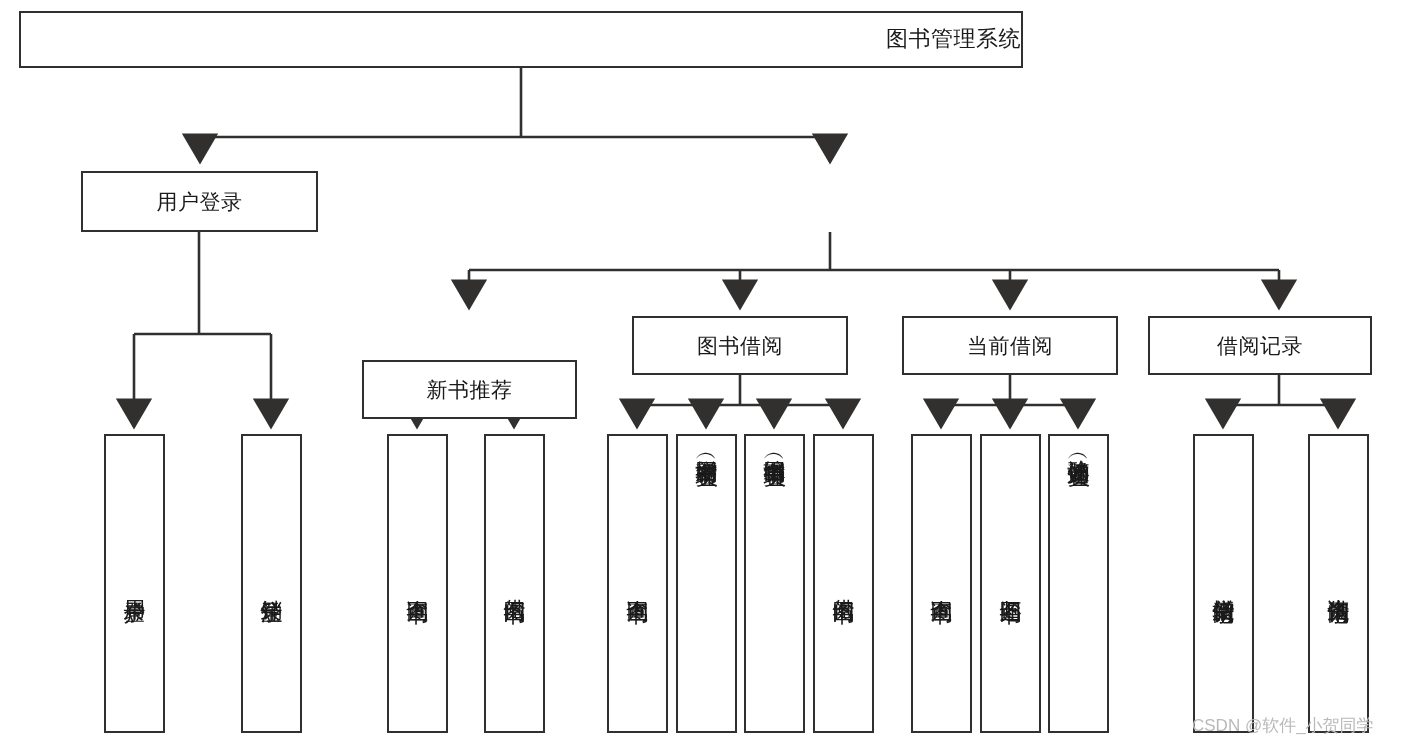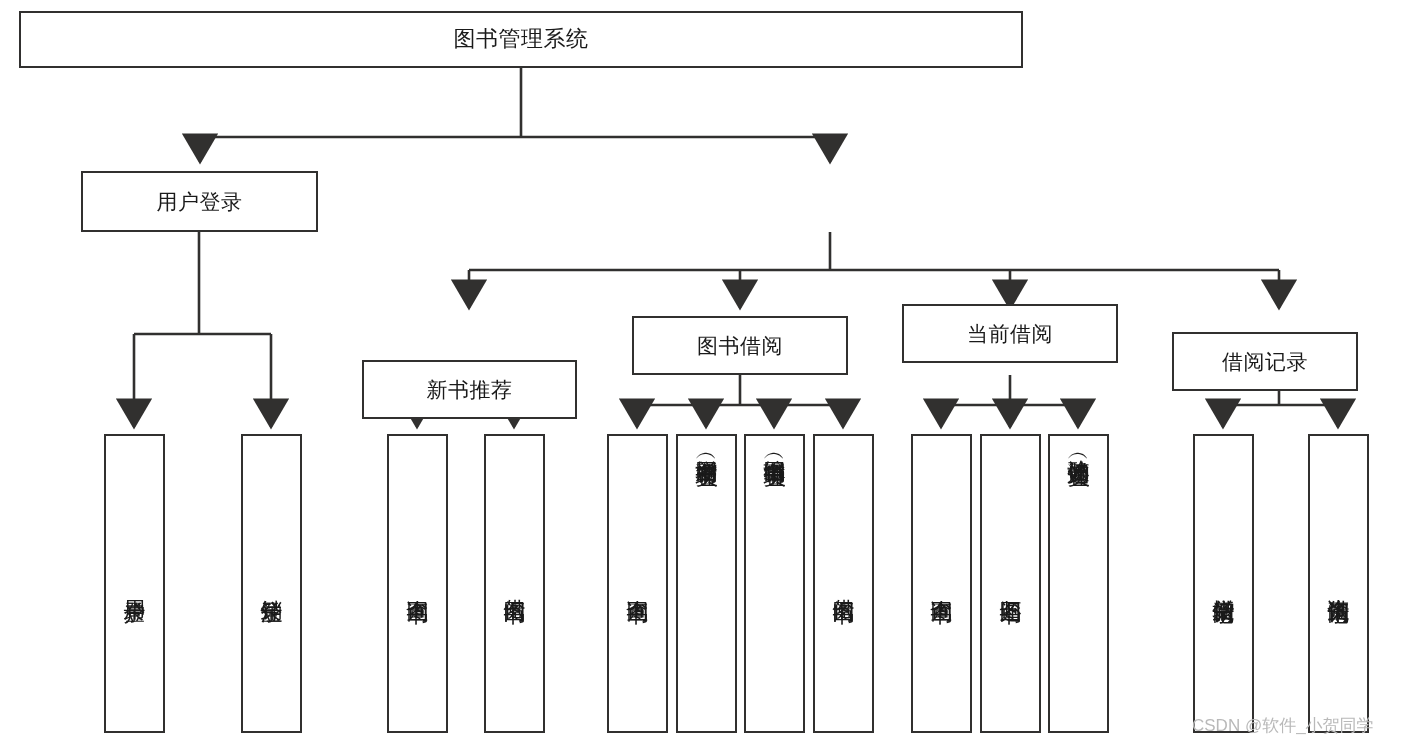--- a/index.html
+++ b/index.html
@@ -122,38 +122,38 @@
       <path d="M 1010 405 L 1010 427" marker-end="url(#arrow)"></path>
       <path d="M 1078 405 L 1078 427" marker-end="url(#arrow)"></path>
 
       <path d="M 1279 375 L 1279 405"></path>
       <path d="M 1223 405 L 1338 405"></path>
       <path d="M 1223 405 L 1223 427" marker-end="url(#arrow)"></path>
       <path d="M 1338 405 L 1338 427" marker-end="url(#arrow)"></path>
     </g>
   </svg>
 
-  <div class="node root horizontal" style="left:19px; top:11px; width:1004px; height:57px;">
+  <div class="node root horizontal" style="left:19px; top:11px; width:1004px; height:57px;justify-content:flex-end;">
     <span class="label">图书管理系统</span>
   </div>
 
   <div class="node horizontal" style="left:81px; top:171px; width:237px; height:61px;">
     <span class="label">用户登录</span>
   </div>
 
   <div class="node horizontal" style="left:362px; top:316px; width:215px; height:59px;margin-top:44px;">
     <span class="label">新书推荐</span>
   </div>
   <div class="node horizontal" style="left:632px; top:316px; width:216px; height:59px;">
     <span class="label">图书借阅</span>
   </div>
-  <div class="node horizontal" style="left:902px; top:304px; width:216px; height:59px;">
+  <div class="node horizontal" style="left:902px; top:316px; width:216px; height:59px;">
     <span class="label">当前借阅</span>
   </div>
-  <div class="node horizontal" style="left:1172px; top:316px; width:186px; height:59px;margin-top:16px;">
+  <div class="node horizontal" style="left:1148px; top:316px; width:224px; height:59px;">
     <span class="label">借阅记录</span>
   </div>
 
   <div class="node vertical center-v" style="left:104px; top:434px; width:61px; height:299px;">
     <span class="label">用户登录</span>
   </div>
   <div class="node vertical center-v" style="left:241px; top:434px; width:61px; height:299px;">
     <span class="label">注销登录</span>
   </div>
 

